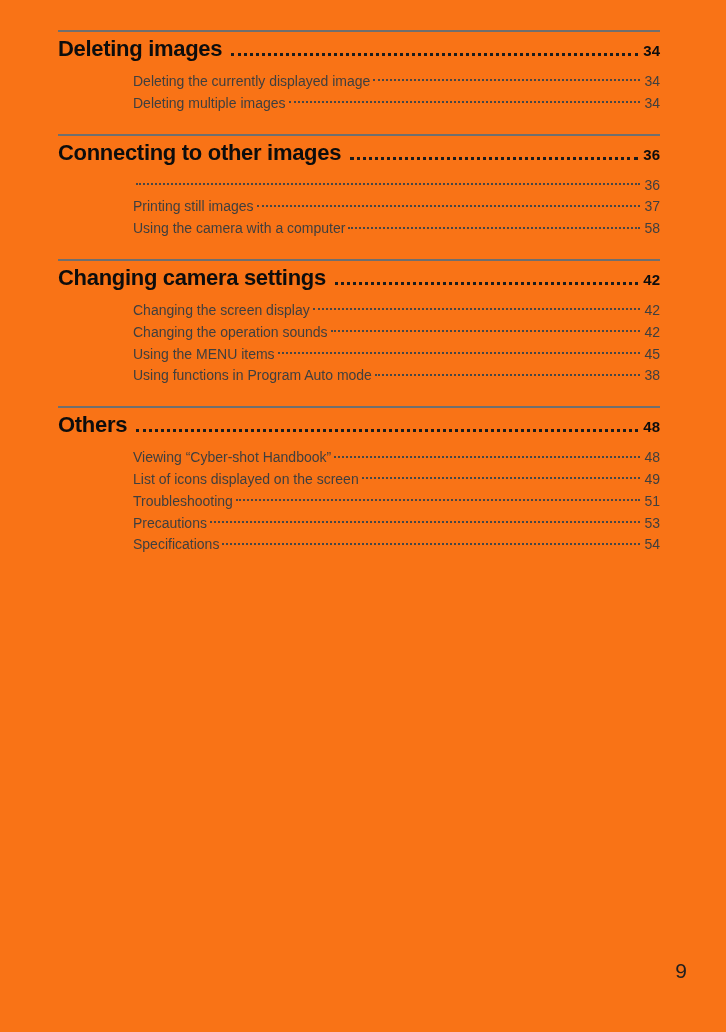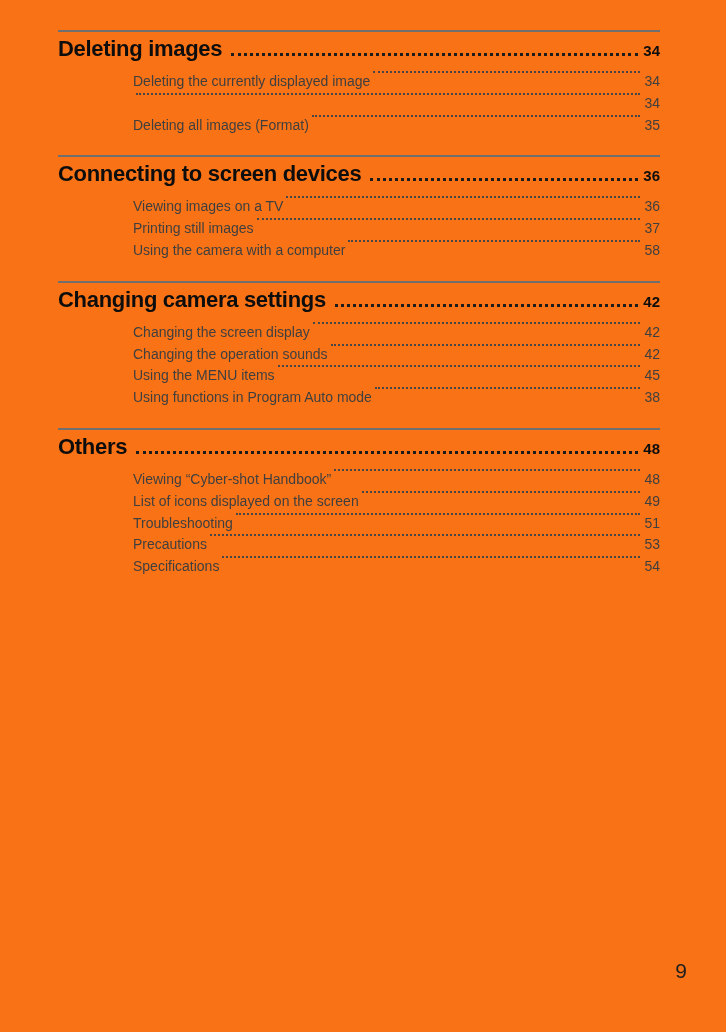--- a/index.html
+++ b/index.html
@@ -55,21 +55,21 @@
     color: #0d0d0d;
     white-space: nowrap;
   }
   .toc-items {
     list-style: none;
     margin: 7px 0 0 0;
     padding: 0 0 0 75px;
   }
   .toc-item-row {
     display: flex;
-    align-items: flex-start;
+    align-items: center;
     line-height: 21.8px;
     font-size: 14px;
     color: #3f3f3f;
     cursor: default;
   }
   .item-label {
     white-space: nowrap;
   }
   .item-leader {
     flex: 1;
@@ -104,42 +104,37 @@
         <span class="section-page">34</span>
       </div>
       <ul class="toc-items">
     <li class="toc-item-row">
       <span class="item-label">Deleting the currently displayed image</span>
       <span class="item-leader"></span>
       <span class="item-page">34</span>
     </li>
 
     <li class="toc-item-row">
+      <span class="item-label">Deleting multiple images</span>
       <span class="item-leader"></span>
       <span class="item-page">34</span>
     </li>
 
-    <li class="toc-item-row">
-      <span class="item-label">Deleting all images (Format)</span>
-      <span class="item-leader"></span>
-      <span class="item-page">35</span>
-    </li>
-  </ul>
-    </section>
-
-    <section class="toc-section">
-      <div class="section-rule"></div>
-      <div class="section-heading-row">
-        <span class="section-title">Connecting to screen devices</span>
+  </ul>
+    </section>
+
+    <section class="toc-section">
+      <div class="section-rule"></div>
+      <div class="section-heading-row">
+        <span class="section-title">Connecting to other images</span>
         <span class="heading-leader"></span>
         <span class="section-page">36</span>
       </div>
       <ul class="toc-items">
     <li class="toc-item-row">
-      <span class="item-label">Viewing images on a TV</span>
       <span class="item-leader"></span>
       <span class="item-page">36</span>
     </li>
 
     <li class="toc-item-row">
       <span class="item-label">Printing still images</span>
       <span class="item-leader"></span>
       <span class="item-page">37</span>
     </li>
 

